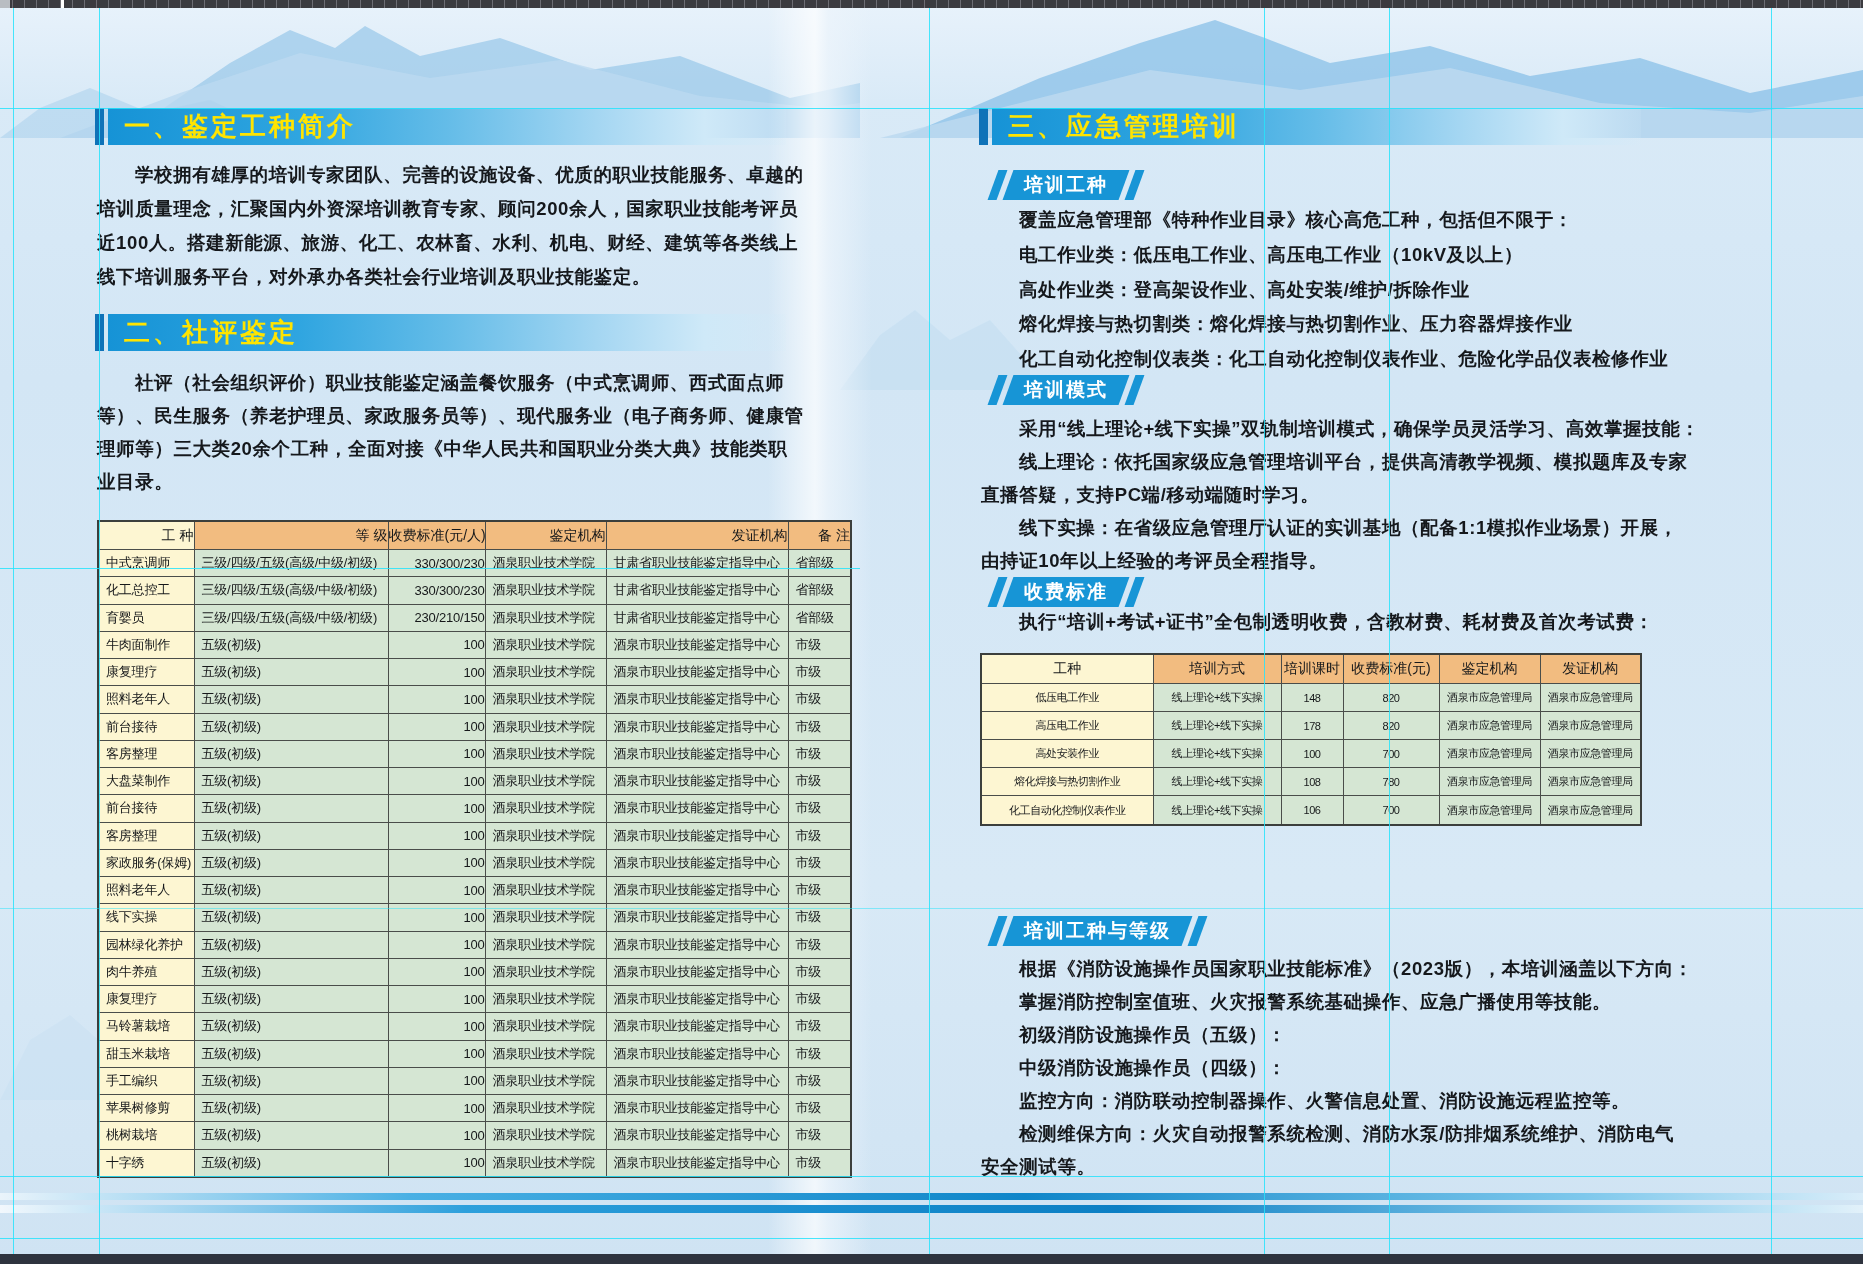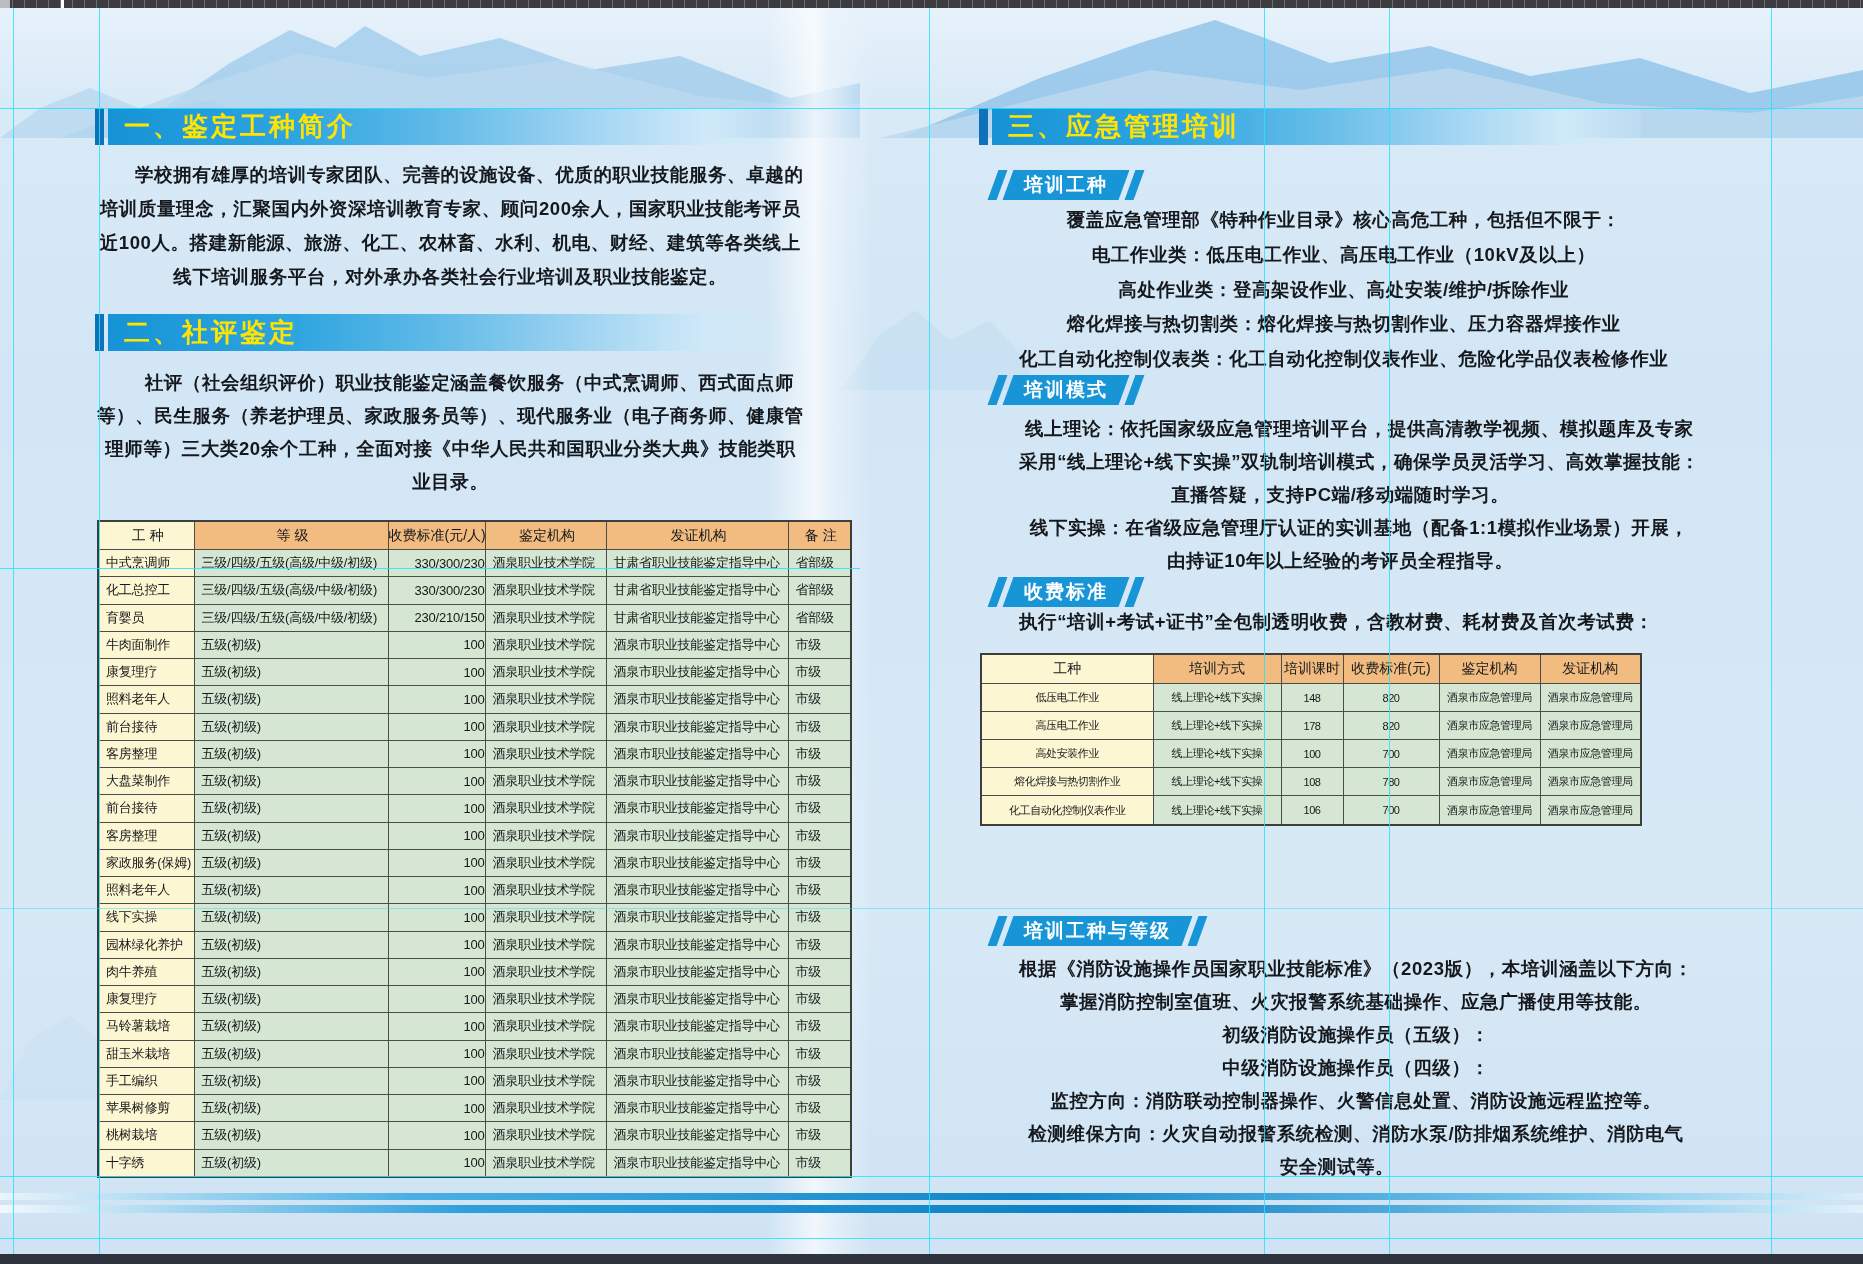--- a/index.html
+++ b/index.html
@@ -31,35 +31,35 @@
   .banner .title{position:relative;display:block;padding-left:16px;line-height:37px;
     color:#ffe400;font-size:26px;font-weight:bold;letter-spacing:3px;white-space:nowrap;}
   
   .tag{position:absolute;height:30px;display:flex;align-items:stretch;z-index:10;}
   .tag .slash{width:9px;background:#1795d6;transform:skewX(-20deg);}
   .tag .slash.l{margin-right:6px;}
   .tag .slash.r{margin-left:6px;}
   .tag .box{background:#1795d6;transform:skewX(-20deg);padding:0 16px;display:flex;align-items:center;}
   .tag .box span{transform:skewX(20deg);color:#fff;font-size:19px;font-weight:bold;letter-spacing:2px;white-space:nowrap;}
   
-  .tgroup{position:absolute;z-index:10;color:#15181c;font-weight:bold;text-align:center;}
+  .tgroup{position:absolute;z-index:10;color:#15181c;font-weight:bold;}
   .tgroup .tline{white-space:nowrap;font-size:18.5px;letter-spacing:.6px;}
   .lh34 .tline{height:34px;line-height:34px;}
   .lh33 .tline{height:33px;line-height:33px;}
   .lh35 .tline{height:34.8px;line-height:34.8px;}
   .tgroup .tline.ind{padding-left:38px;}
   
   table.doc{position:absolute;border-collapse:collapse;table-layout:fixed;z-index:10;
     background:#d5e6d3;border:2px solid #3c3f3c;}
   table.doc th,table.doc td{border:1px solid #4a4d4a;overflow:hidden;white-space:nowrap;color:#16181a;}
   table.doc th{background:#f2bc80;font-weight:normal;}
   table.doc th:first-child,table.doc td:first-child{background:#fdf6d2;}
   
   table.t1{left:97px;top:520px;width:753px;height:658px;}
-  table.t1 th{font-size:14px;text-align:center;padding:0 0 0 3px;height:27px;}
+  table.t1 th{font-size:14px;text-align:right;padding:0 0 0 3px;height:27px;}
   table.t1 td{font-size:13px;text-align:left;padding:0 0 0 7px;letter-spacing:-.2px;}
   table.t1 th:nth-child(3),table.t1 td:nth-child(3){text-align:right;padding:0;}
   
   table.t2{left:980px;top:645px;width:660px;height:173px;margin-top:8px;}
   table.t2 th{font-size:14px;text-align:center;padding:0;height:28px;}
   table.t2 td{font-size:11px;text-align:center;padding:0;letter-spacing:-.4px;}
 </style>
 </head>
 <body>
 
@@ -356,22 +356,22 @@
     </div>
 
   <div class="tag" style="left:993px;top:375px;">
     <div class="slash l"></div>
     <div class="box">
         <span>培训模式</span>
       </div>
     <div class="slash r"></div>
   </div>
   <div class="tgroup lh33" style="left:981px;top:412px;">
+      <div class="tline ind">采用“线上理论+线下实操”双轨制培训模式，确保学员灵活学习、高效掌握技能：</div>
       <div class="tline ind">线上理论：依托国家级应急管理培训平台，提供高清教学视频、模拟题库及专家</div>
-      <div class="tline ind">采用“线上理论+线下实操”双轨制培训模式，确保学员灵活学习、高效掌握技能：</div>
       <div class="tline">直播答疑，支持PC端/移动端随时学习。</div>
       <div class="tline ind">线下实操：在省级应急管理厅认证的实训基地（配备1:1模拟作业场景）开展，</div>
       <div class="tline">由持证10年以上经验的考评员全程指导。</div>
     </div>
 
   <div class="tag" style="left:993px;top:577px;">
     <div class="slash l"></div>
     <div class="box">
         <span>收费标准</span>
       </div>

